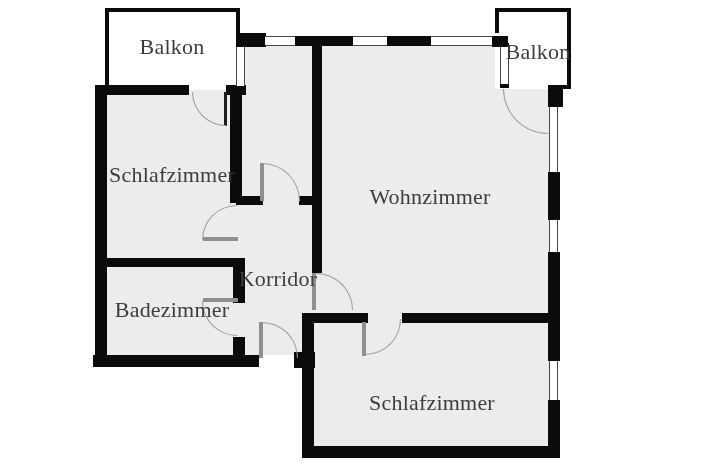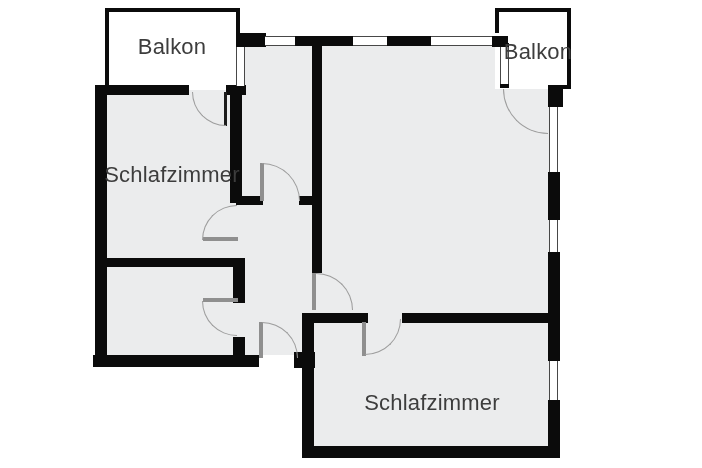--- a/index.html
+++ b/index.html
@@ -1,21 +1,21 @@
 <!DOCTYPE html>
 <html style="--bg: #ffffff; --floor: #ebeced; --wall: #0b0b0b; --balcony: #ffffff; --leaf: #8f8f8f; --leafdark: #1c1c1c; --arc: #9c9c9c; --winline: #474747; --label: #3d3d3d;"><head>
 <meta charset="utf-8">
 <style>
   :root{
     --bg:#ffffff; --floor:#ebeced; --wall:#0b0b0b; --balcony:#ffffff;
     --leaf:#8f8f8f; --leafdark:#1c1c1c; --arc:#9c9c9c; --winline:#474747; --label:#3d3d3d;
   }
   html,body{margin:0;padding:0;background:var(--bg);}
   #plan{position:relative;width:702px;height:468px;background:var(--bg);overflow:hidden;
-        font-family:Liberation Sans, sans-serif;}
+        font-family:Liberation Serif, serif;}
   .room{position:absolute;background:var(--floor);}
   .balcony-fill{position:absolute;background:var(--balcony);}
   .wall{position:absolute;background:var(--wall);}
   .win-h{position:absolute;background:#fff;border-top:1.5px solid var(--winline);
          border-bottom:1.5px solid var(--winline);box-sizing:border-box;}
   .win-v{position:absolute;background:#fff;border-left:1.5px solid var(--winline);
          border-right:1.5px solid var(--winline);box-sizing:border-box;}
   .wincap{position:absolute;background:var(--wall);}
   .leaf{position:absolute;background:var(--leaf);}
   .leaf-dark{position:absolute;background:var(--leafdark);}
@@ -108,15 +108,18 @@
 
   <div class="leaf" style="left:362px;top:322px;width:4px;height:34px;"></div>
   <div class="arc arc-br" style="left:365px;top:319px;width:36px;height:36px;"></div>
 
   <div class="leaf" style="left:259px;top:322px;width:4px;height:36px;"></div>
   <div class="arc arc-tr" style="left:262px;top:322px;width:36px;height:36px;"></div>
 
   <div class="label" style="left:172px;top:47px;">Balkon</div>
   <div class="label" style="left:538px;top:52px;">Balkon</div>
   <div class="label" style="left:172px;top:175px;">Schlafzimmer</div>
+  <div class="label" style="left:430px;top:197px;">Wohnzimmer</div>
+  <div class="label" style="left:172px;top:310px;">Badezimmer</div>
+  <div class="label" style="left:278px;top:279px;">Korridor</div>
   <div class="label" style="left:432px;top:403px;">Schlafzimmer</div>
 
 </div>
 
 </body></html>

